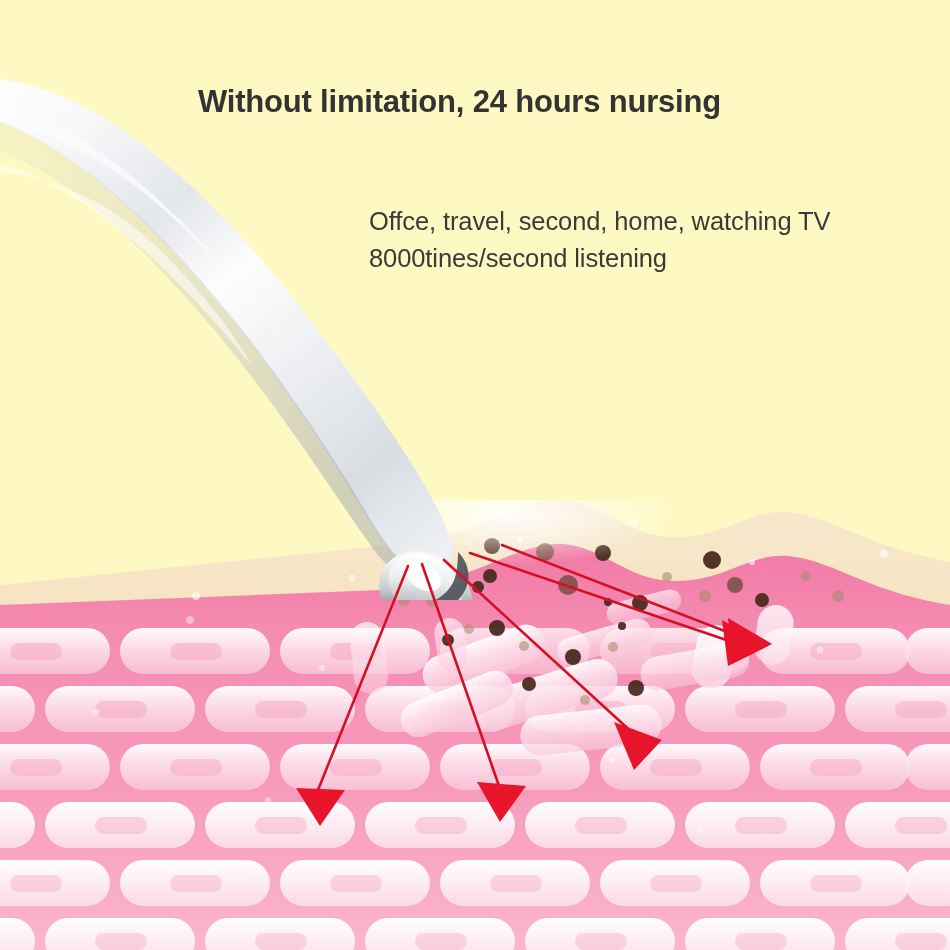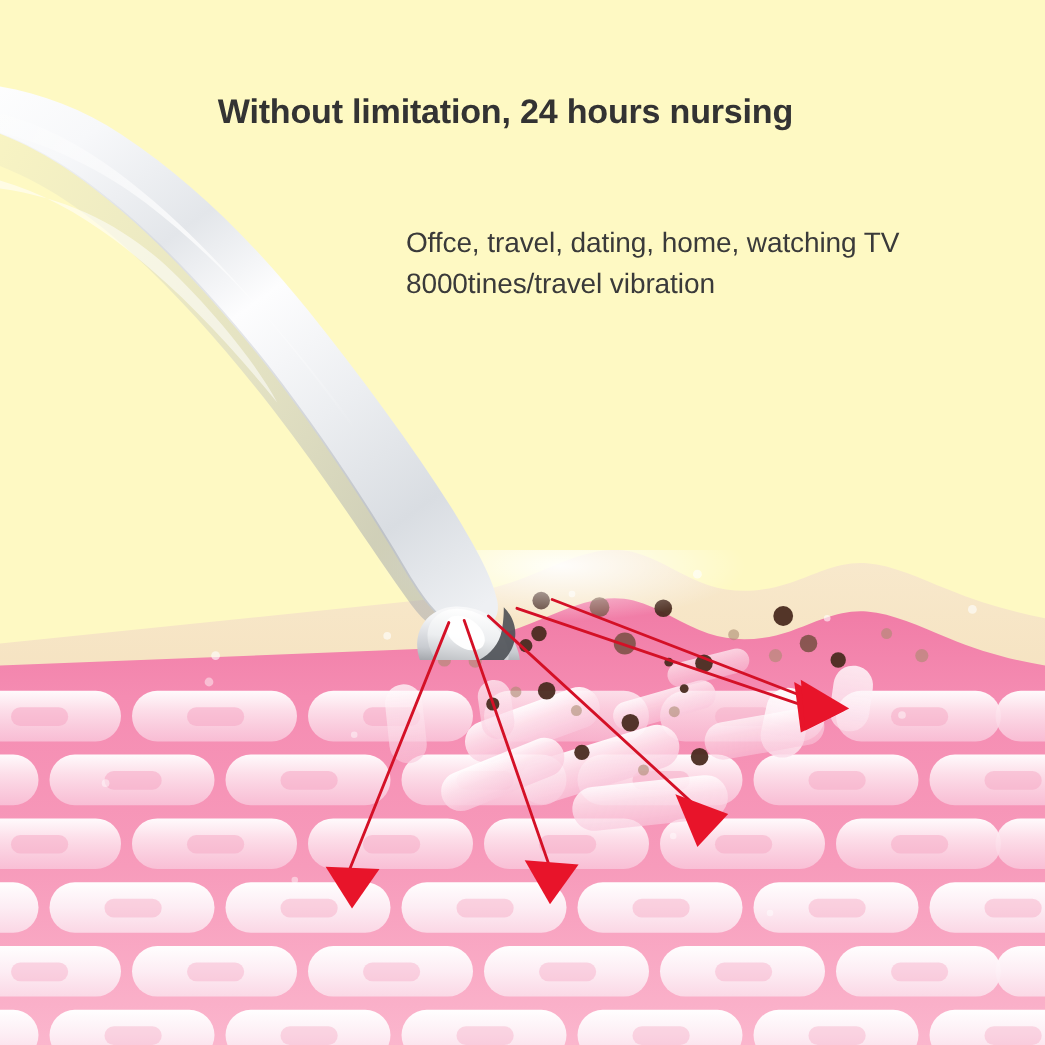--- a/index.html
+++ b/index.html
@@ -414,17 +414,17 @@
         <polygon points="614,722 662,740 634,770"></polygon>
         <polygon points="722,620 768,646 728,666"></polygon>
         <polygon points="728,618 772,644 732,664"></polygon>
       </g>
     </svg>
   </div>
 
   <div id="headline">Without limitation, 24 hours nursing</div>
 
   <div id="bodytext">
-    <div>Offce, travel, dating, home, watching TV</div>
-    <div>8000tines/travel vibration</div>
+    <div>Offce, travel, second, home, watching TV</div>
+    <div>8000tines/second listening</div>
   </div>
 
 </div>
 
 </body></html>

